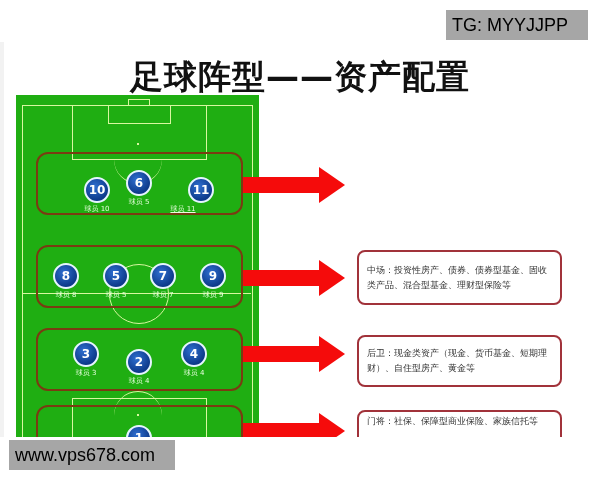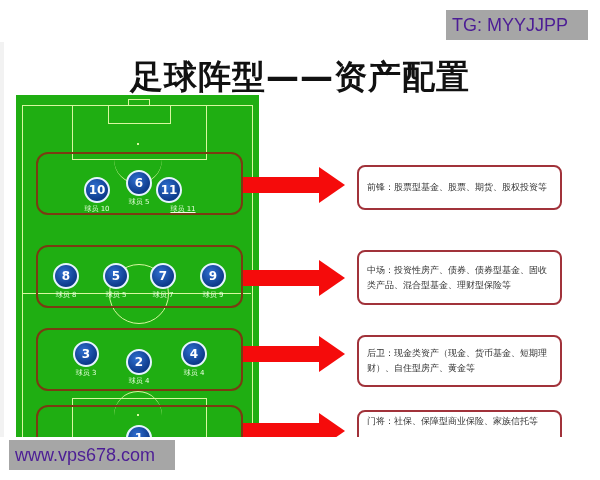--- a/index.html
+++ b/index.html
@@ -9,21 +9,21 @@
   .title { position: absolute; left: 0; width: 600px; top: 55px; text-align: center; font-size: 33px; font-weight: bold; color: #111; letter-spacing: 1px; }
   .field { position: absolute; left: 16px; top: 95px; width: 243px; height: 360px; background: #1fae12; }
   .line { position: absolute; border-color: #d8f7a0; border-style: solid; border-width: 0; }
   .band { position: absolute; left: 36px; width: 207px; border: 2px solid #7a3b12; border-radius: 12px; box-sizing: border-box; }
   .player { position: absolute; width: 26px; height: 26px; margin-left: -13px; margin-top: -13px; border-radius: 50%; background: radial-gradient(circle at 40% 35%, #2f6fd0, #0d3a8a 70%); border: 2px solid #e6f4ff; box-sizing: border-box; color: #fff; font-weight: bold; font-size: 12px; display: flex; align-items: center; justify-content: center; }
   .plabel { position: absolute; width: 60px; margin-left: -30px; text-align: center; color: #e9ffe0; font-size: 7px; }
   .arrow { position: absolute; left: 243px; }
   .arrow .shaft { position: absolute; left: 0; top: 10px; width: 78px; height: 16px; background: #f50b0b; }
   .arrow .head { position: absolute; left: 76px; top: 0; width: 0; height: 0; border-top: 18px solid transparent; border-bottom: 18px solid transparent; border-left: 26px solid #f50b0b; }
   .box { position: absolute; left: 357px; width: 205px; border: 2px solid #a1323a; border-radius: 8px; box-sizing: border-box; background: #fff; font-size: 9px; color: #333; padding: 6px 8px; line-height: 15px; display: flex; align-items: center; }
-  .wm { position: absolute; background: #a6a6a6; color: #4c1d95; font-family: "Liberation Sans", sans-serif; font-size: 18px; display: flex; align-items: center; padding: 0 6px; box-sizing: border-box; }
+  .wm { position: absolute; background: #a6a6a6; color: #000000; font-family: "Liberation Sans", sans-serif; font-size: 18px; display: flex; align-items: center; padding: 0 6px; box-sizing: border-box; }
 </style>
 </head>
 <body>
 
 <div class="left-rule"></div>
 
 <div class="clip">
   <div class="title">足球阵型——资产配置</div>
 
   <div class="field">
@@ -52,21 +52,21 @@
 
   <div class="band" style="top:152px; height:63px;"></div>
   <div class="band" style="top:245px; height:63px;"></div>
   <div class="band" style="top:328px; height:63px;"></div>
   <div class="band" style="top:405px; height:63px;"></div>
 
   <div class="player" style="left:97px; top:190px;">10</div>
   <div class="plabel" style="left:97px; top:204px;">球员 10</div>
   <div class="player" style="left:139px; top:183px;">6</div>
   <div class="plabel" style="left:139px; top:197px;">球员 5</div>
-  <div class="player" style="left:169px; top:190px;">11</div>
+  <div class="player" style="left:201px; top:190px;">11</div>
   <div class="plabel" style="left:183px; top:204px;text-decoration:underline;">球员 11</div>
 
   <div class="player" style="left:66px; top:276px;">8</div>
   <div class="plabel" style="left:66px; top:290px;">球员 8</div>
   <div class="player" style="left:116px; top:276px;">5</div>
   <div class="plabel" style="left:116px; top:290px;">球员 5</div>
   <div class="player" style="left:163px; top:276px;">7</div>
   <div class="plabel" style="left:163px; top:290px;">球员 7</div>
   <div class="player" style="left:213px; top:276px;">9</div>
   <div class="plabel" style="left:213px; top:290px;">球员 9</div>
@@ -90,20 +90,19 @@
     </div>
   <div class="arrow" style="top:336px;">
       <div class="shaft"></div>
       <div class="head"></div>
     </div>
   <div class="arrow" style="top:413px;">
       <div class="shaft"></div>
       <div class="head"></div>
     </div>
 
-  <div class="box" style="top:165px; height:45px;">前锋：股票型基金、股票、期货、股权投资等</div>
   <div class="box" style="top:250px; height:55px;">中场：投资性房产、债券、债券型基金、固收类产品、混合型基金、理财型保险等</div>
   <div class="box" style="top:335px; height:52px;">后卫：现金类资产（现金、货币基金、短期理财）、自住型房产、黄金等</div>
   <div class="box" style="top:410px; height:52px; align-items:flex-start; padding-top:2px;">门将：社保、保障型商业保险、家族信托等</div>
 </div>
 
 <div class="wm" style="left:446px; top:10px; width:142px; height:30px;">TG: MYYJJPP</div>
 <div class="wm" style="left:9px; top:440px; width:166px; height:30px;">www.vps678.com</div>
 
 </body></html>

